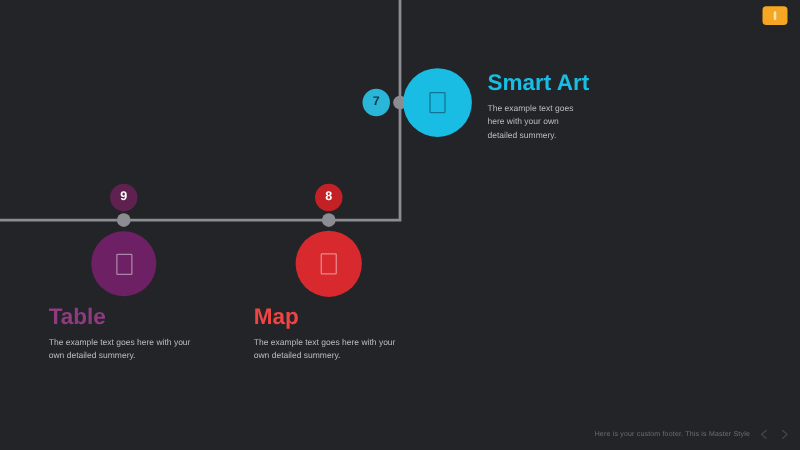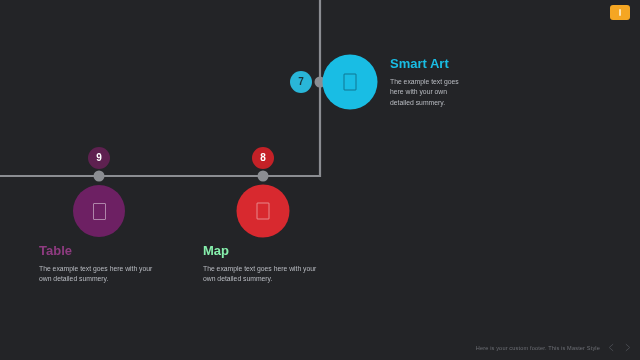--- a/index.html
+++ b/index.html
@@ -43,26 +43,26 @@
   .big-circle.red    { background:#d8292f; }
 
   .glyph-box {
     width:13px; height:17px; border:1.3px solid rgba(255,255,255,.45);
     border-radius:1px;
   }
   .big-circle.cyan .glyph-box { border-color:rgba(10,60,80,.55); }
 
   
   .tb { position:absolute; }
-  .tb-title { font-size:13px; font-weight:bold; line-height:1.2; }
+  .tb-title { font-size:18px; font-weight:bold; line-height:1.2; }
   .tb-body  { font-size:6.8px; color:#b9bcc2; line-height:1.58; margin-top:5px; }
 
   .t-cyan   { color:#19bde4; }
   .t-purple { color:#8e3b80; }
-  .t-red    { color:#86efac; }
+  .t-red    { color:#ef4444; }
 
   .align-left   { text-align:left; }
   .align-center { }
 
   
   .orange-badge {
     position:absolute; right:10px; top:5px;
     width:20px; height:15px; border-radius:3px;
     background:#f5a623;
     display:flex; align-items:center; justify-content:center;

